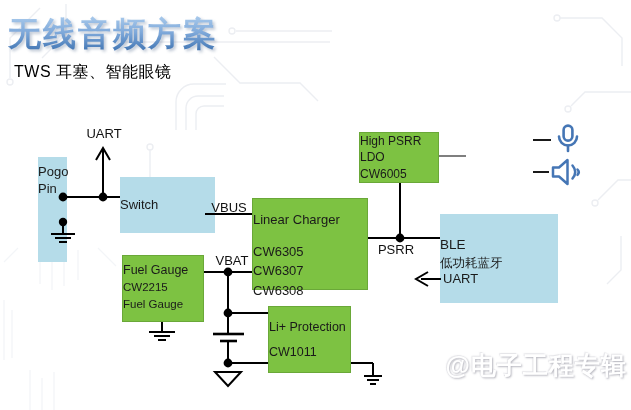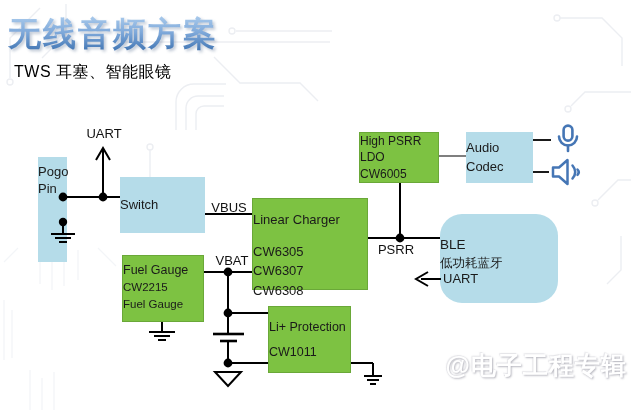--- a/index.html
+++ b/index.html
@@ -24,31 +24,31 @@
     font-size:16px;color:#000000;letter-spacing:.5px;white-space:nowrap;
   }
 
   .blk{position:absolute;z-index:1;display:flex;flex-direction:column;
        align-items:flex-start;justify-content:center;text-align:center;
        font-size:13px;line-height:1.3;}
   .blue{background:#b5dce9;}
   .green{background:#7dc242;border:1px solid #6aa838;box-sizing:border-box;}
 
   .b-pogo{left:38px;top:157px;width:29px;height:98px;justify-content:flex-start;padding-top:7px;}
-  .b-switch{left:120px;top:177px;width:85px;height:56px;}
+  .b-switch{left:120px;top:177px;width:95px;height:56px;}
   .b-fuel{left:122px;top:255px;width:82px;height:67px;justify-content:space-between;padding:6px 0 9px 0;box-sizing:border-box;}
   .b-fuel .t1{font-size:12.5px;}
   .b-fuel .t2,.b-fuel .t3{font-size:11.5px;}
   .b-charger{left:252px;top:198px;width:116px;height:92px;justify-content:flex-start;padding-top:13px;box-sizing:border-box;}
   .b-charger .t1{margin-bottom:13px;}
   .b-charger .part{font-size:13px;line-height:1.5;}
   .b-li{left:268px;top:306px;width:83px;height:67px;justify-content:space-evenly;padding:4px 0;box-sizing:border-box;font-size:12.5px;}
   .b-ldo{left:359px;top:132px;width:80px;height:51px;font-size:12px;line-height:1.35;}
   .b-codec{left:466px;top:132px;width:67px;height:51px;line-height:1.4;}
-  .b-ble{left:440px;top:214px;width:118px;height:89px;justify-content:flex-start;padding-top:22px;box-sizing:border-box;font-size:13.5px;line-height:1.4;border-radius:22px;}
+  .b-ble{left:440px;top:214px;width:118px;height:89px;justify-content:flex-start;padding-top:22px;box-sizing:border-box;font-size:13.5px;line-height:1.4;}
   .b-ble .cn{font-size:12.5px;}
   .ble-uart{position:absolute;left:3px;top:56px;font-size:13px;}
 
   .netlabel{position:absolute;z-index:3;width:44px;text-align:center;font-size:13px;color:#111;white-space:nowrap;}
   .l-uart-top{left:82px;top:126px;}
   .l-vbus{left:207px;top:200px;}
   .l-vbat{left:210px;top:253px;}
   .l-vsys{left:374px;top:242px;}
 
   .icon{position:absolute;z-index:3;}
@@ -133,24 +133,20 @@
     <span>Li+ Protection</span>
     <span>CW1011</span>
   </div>
 
   <div class="blk green b-ldo">
     <span>High PSRR</span>
     <span>LDO</span>
     <span>CW6005</span>
   </div>
 
-  <div class="blk blue b-codec">
-    <span>Audio</span>
-    <span>Codec</span>
-  </div>
 
   <div class="blk blue b-ble">
     <span>BLE</span>
     <span class="cn">低功耗蓝牙</span>
     <span class="ble-uart">UART</span>
   </div>
 
   <div class="netlabel l-uart-top">UART</div>
   <div class="netlabel l-vbus">VBUS</div>
   <div class="netlabel l-vbat">VBAT</div>

